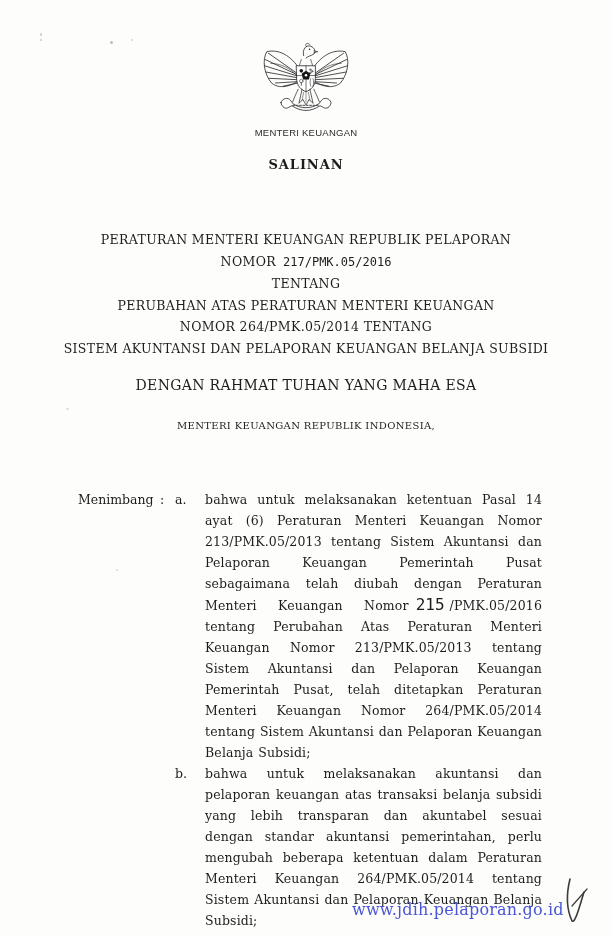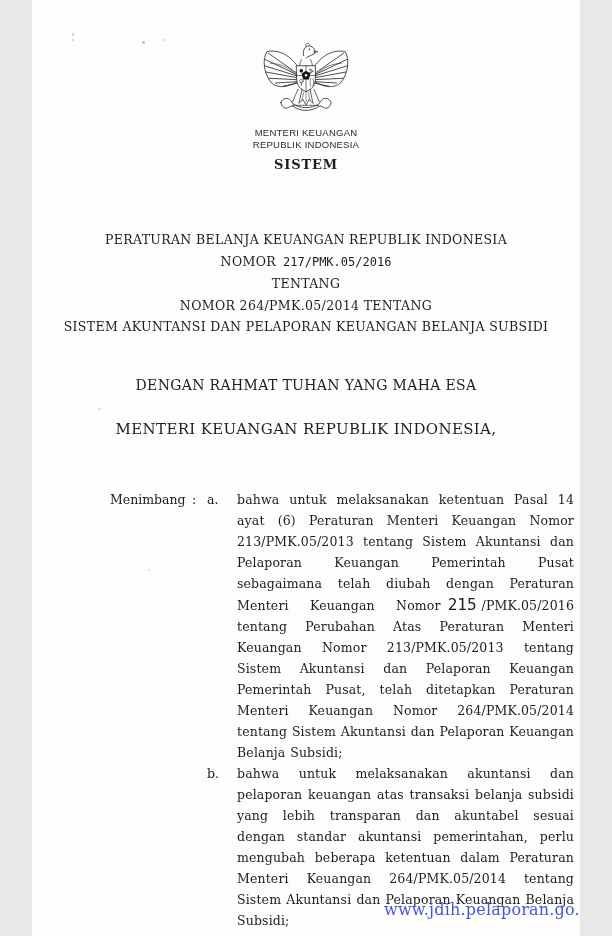--- a/index.html
+++ b/index.html
@@ -1,18 +1,18 @@
 <!DOCTYPE html>
 <html lang="id"><head>
 <meta charset="utf-8">
 <style>
   html,body { margin:0; padding:0; background:#e8e8e8; }
   .page {
     position:relative;
-    width:548px; height:936px;
+    width:612px; height:936px;
     margin:0 auto;
     background:#fdfdfc;
     font-family:"DejaVu Serif", serif;
     color:#1d1d1d;
     overflow:hidden;
   }
   .center-abs { position:absolute; left:0; right:0; text-align:center; }
 
   .emblem { position:absolute; top:42px; left:50%; transform:translateX(-50%); }
 
@@ -34,21 +34,21 @@
   }
   .t-line { white-space:nowrap; }
 
   .typed {
     font-family:"DejaVu Sans Mono", monospace;
     font-size:12px; letter-spacing:0;
   }
   .nomor-val { margin-left:7px; }
 
   .grace     { top:377px; font-size:14px; letter-spacing:0.35px; }
-  .authority { top:420px; font-size:15px; letter-spacing:0.35px; }
+  .authority { top:420px; font-size:10px; letter-spacing:0.35px; }
 
   .considering {
     position:absolute; left:78px; top:483px; width:464px;
     display:flex; align-items:flex-start;
     font-size:12.5px; line-height:21px;margin-top:6px;
   }
   .c-label { width:82px; flex:none; }
   .c-colon { width:15px; flex:none; }
   .c-items { flex:1; }
   .c-item  { display:flex; align-items:flex-start; }
@@ -129,29 +129,29 @@
 
       <path d="M50,60 C47,66 45,71 43,76 M70,60 C73,66 75,71 77,76" stroke-width="0.9"></path>
 
       <path d="M28,77 C30,71 37,70 40,74 L44,79 C54,85 66,85 76,79 L80,74 C83,70 90,71 92,77 C91,83 86,86 82,83 L78,81 C66,89 54,89 42,81 L38,83 C34,86 29,83 28,77 Z" fill="#ffffff"></path>
       <path d="M43,80.5 L77,80.5" stroke-width="1" stroke-dasharray="2.5,1.8"></path>
     </svg>
   </div>
 
   <div class="center-abs ministry">
     <div>MENTERI KEUANGAN</div>
-    <div>REPUBLIK INDONESIA</div>
   </div>
 
-  <div class="center-abs salinan">SISTEM</div>
+  <div class="center-abs salinan">SALINAN</div>
 
   <div class="center-abs title-block">
-    <div class="t-line">PERATURAN BELANJA KEUANGAN REPUBLIK INDONESIA</div>
+    <div class="t-line">PERATURAN MENTERI KEUANGAN REPUBLIK PELAPORAN</div>
     <div class="t-line"><span>NOMOR</span><span class="typed nomor-val">217/PMK.05/2016</span></div>
     <div class="t-line">TENTANG</div>
+    <div class="t-line">PERUBAHAN ATAS PERATURAN MENTERI KEUANGAN</div>
     <div class="t-line">NOMOR 264/PMK.05/2014 TENTANG</div>
     <div class="t-line">SISTEM AKUNTANSI DAN PELAPORAN KEUANGAN BELANJA SUBSIDI</div>
   </div>
 
   <div class="center-abs grace">DENGAN RAHMAT TUHAN YANG MAHA ESA</div>
   <div class="center-abs authority">MENTERI KEUANGAN REPUBLIK INDONESIA,</div>
 
   <div class="considering">
     <div class="c-label">Menimbang</div>
     <div class="c-colon">:</div>

